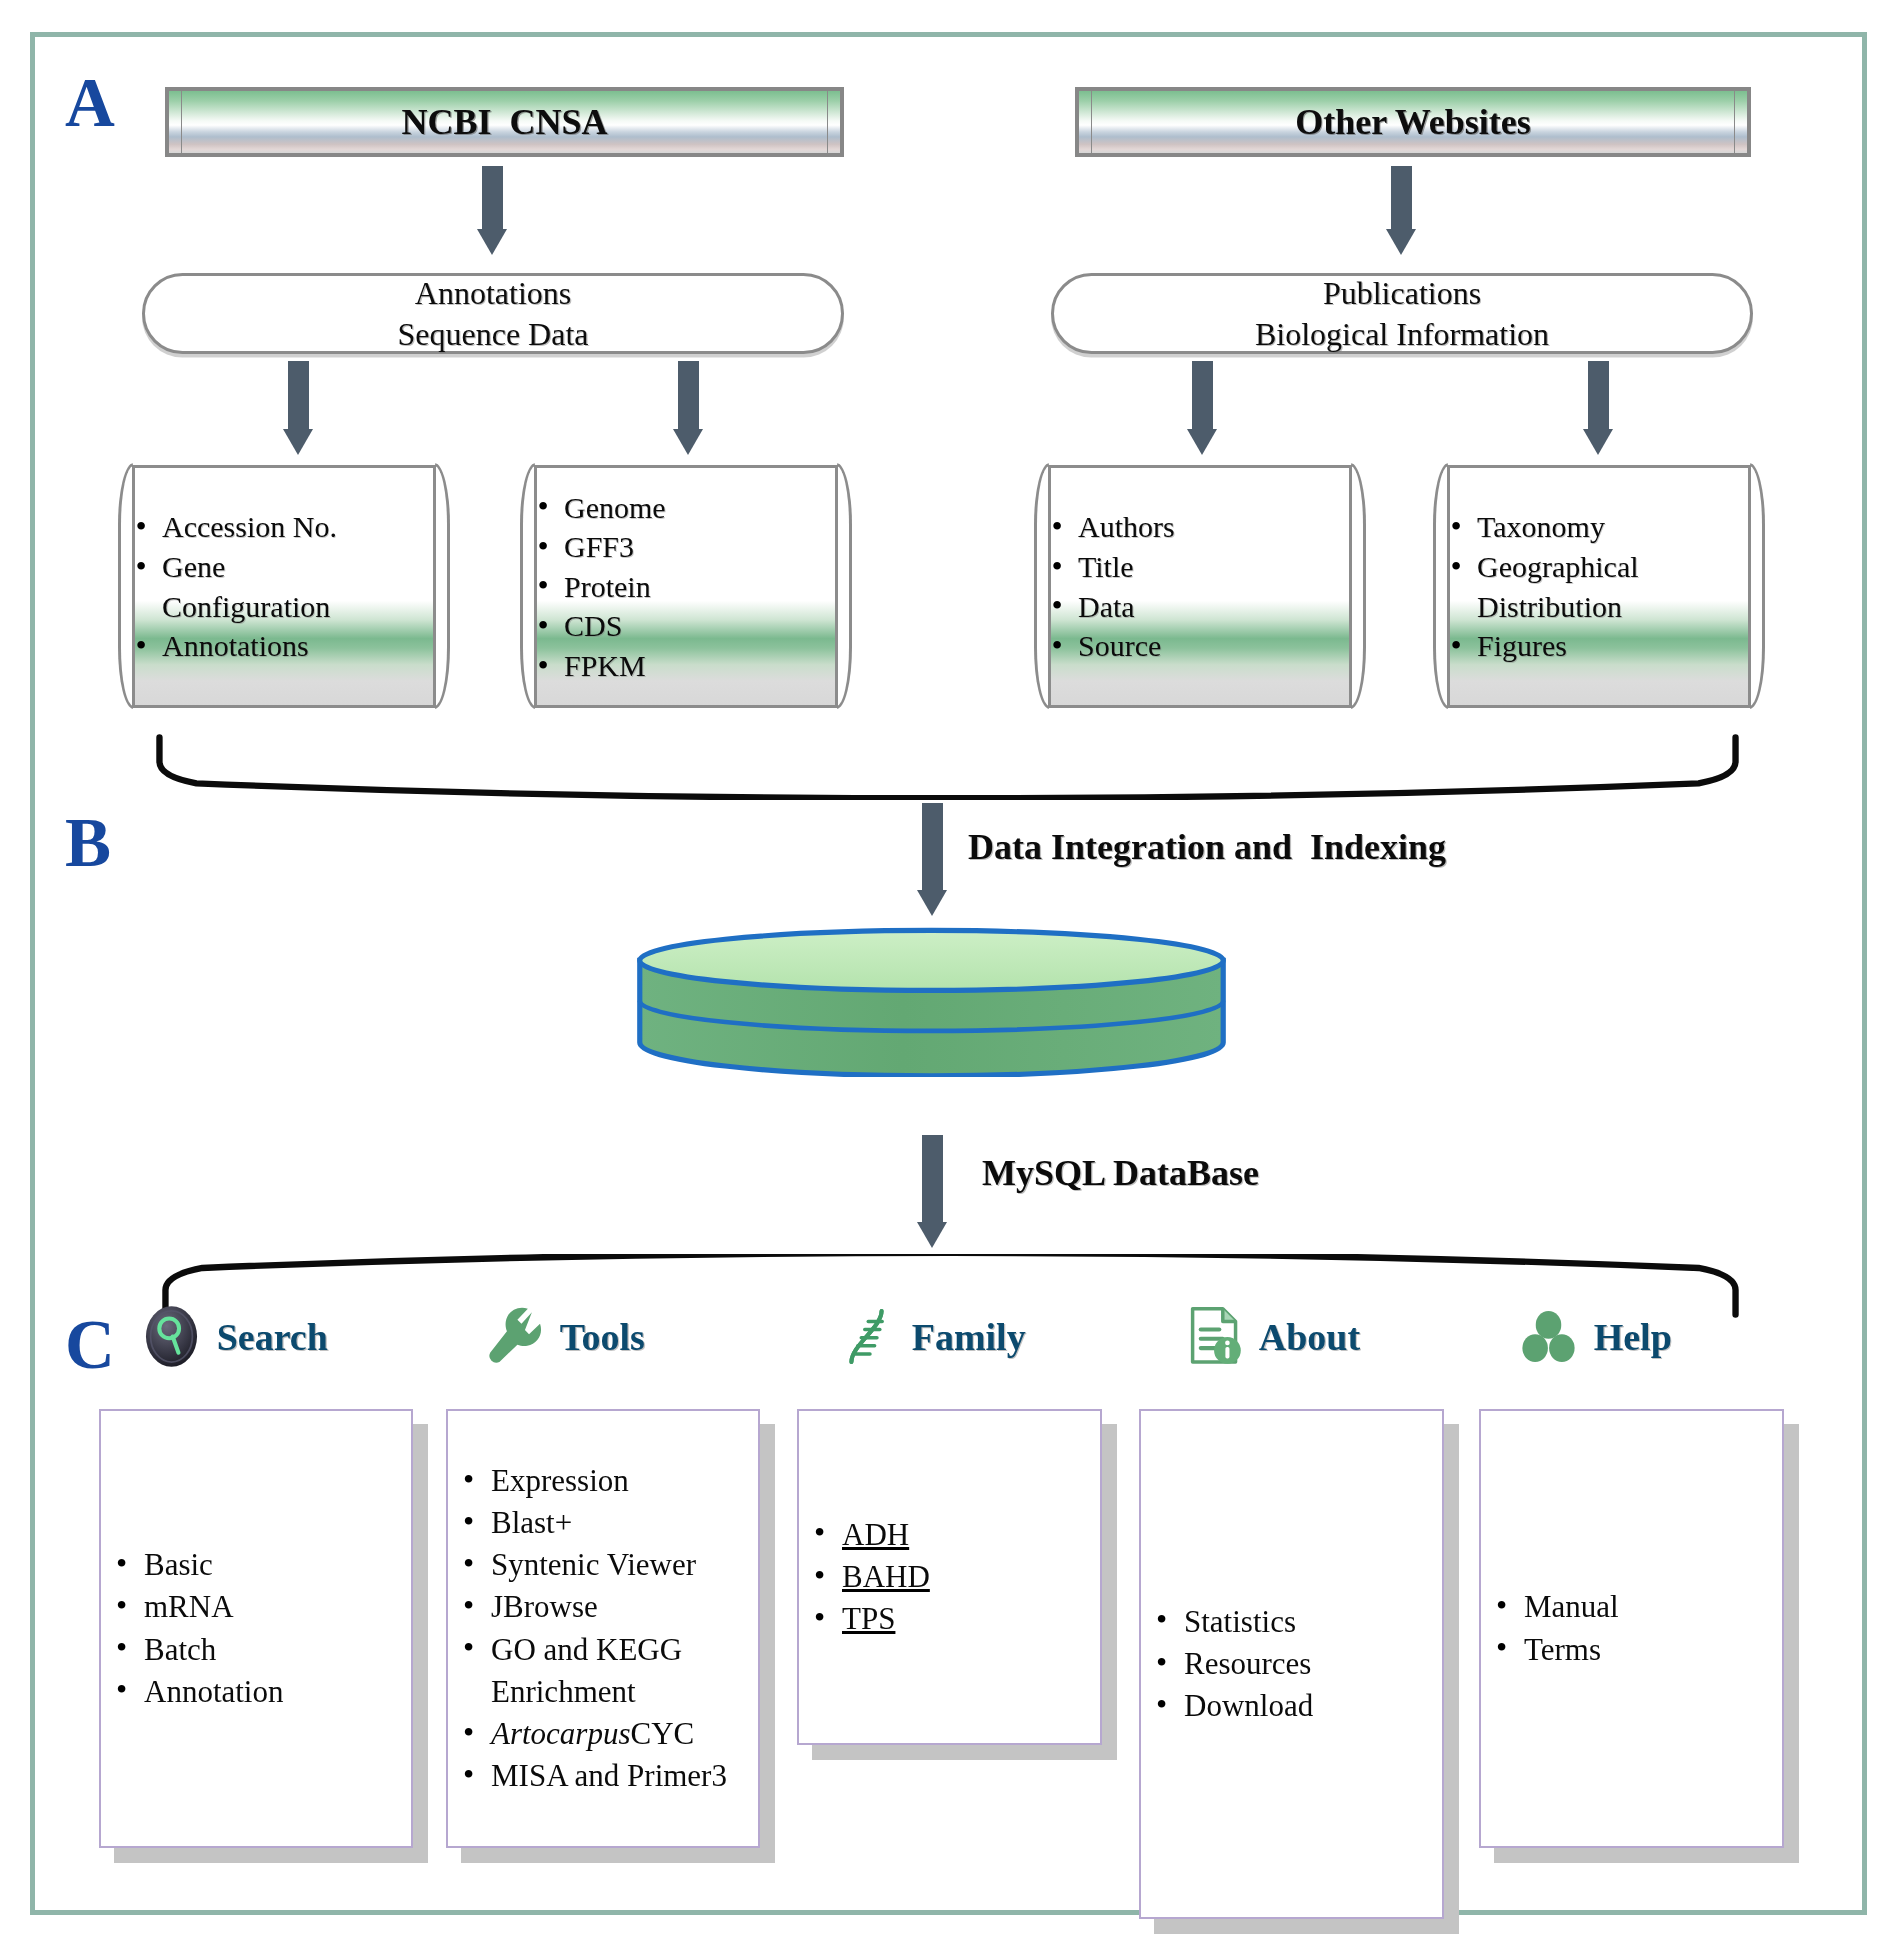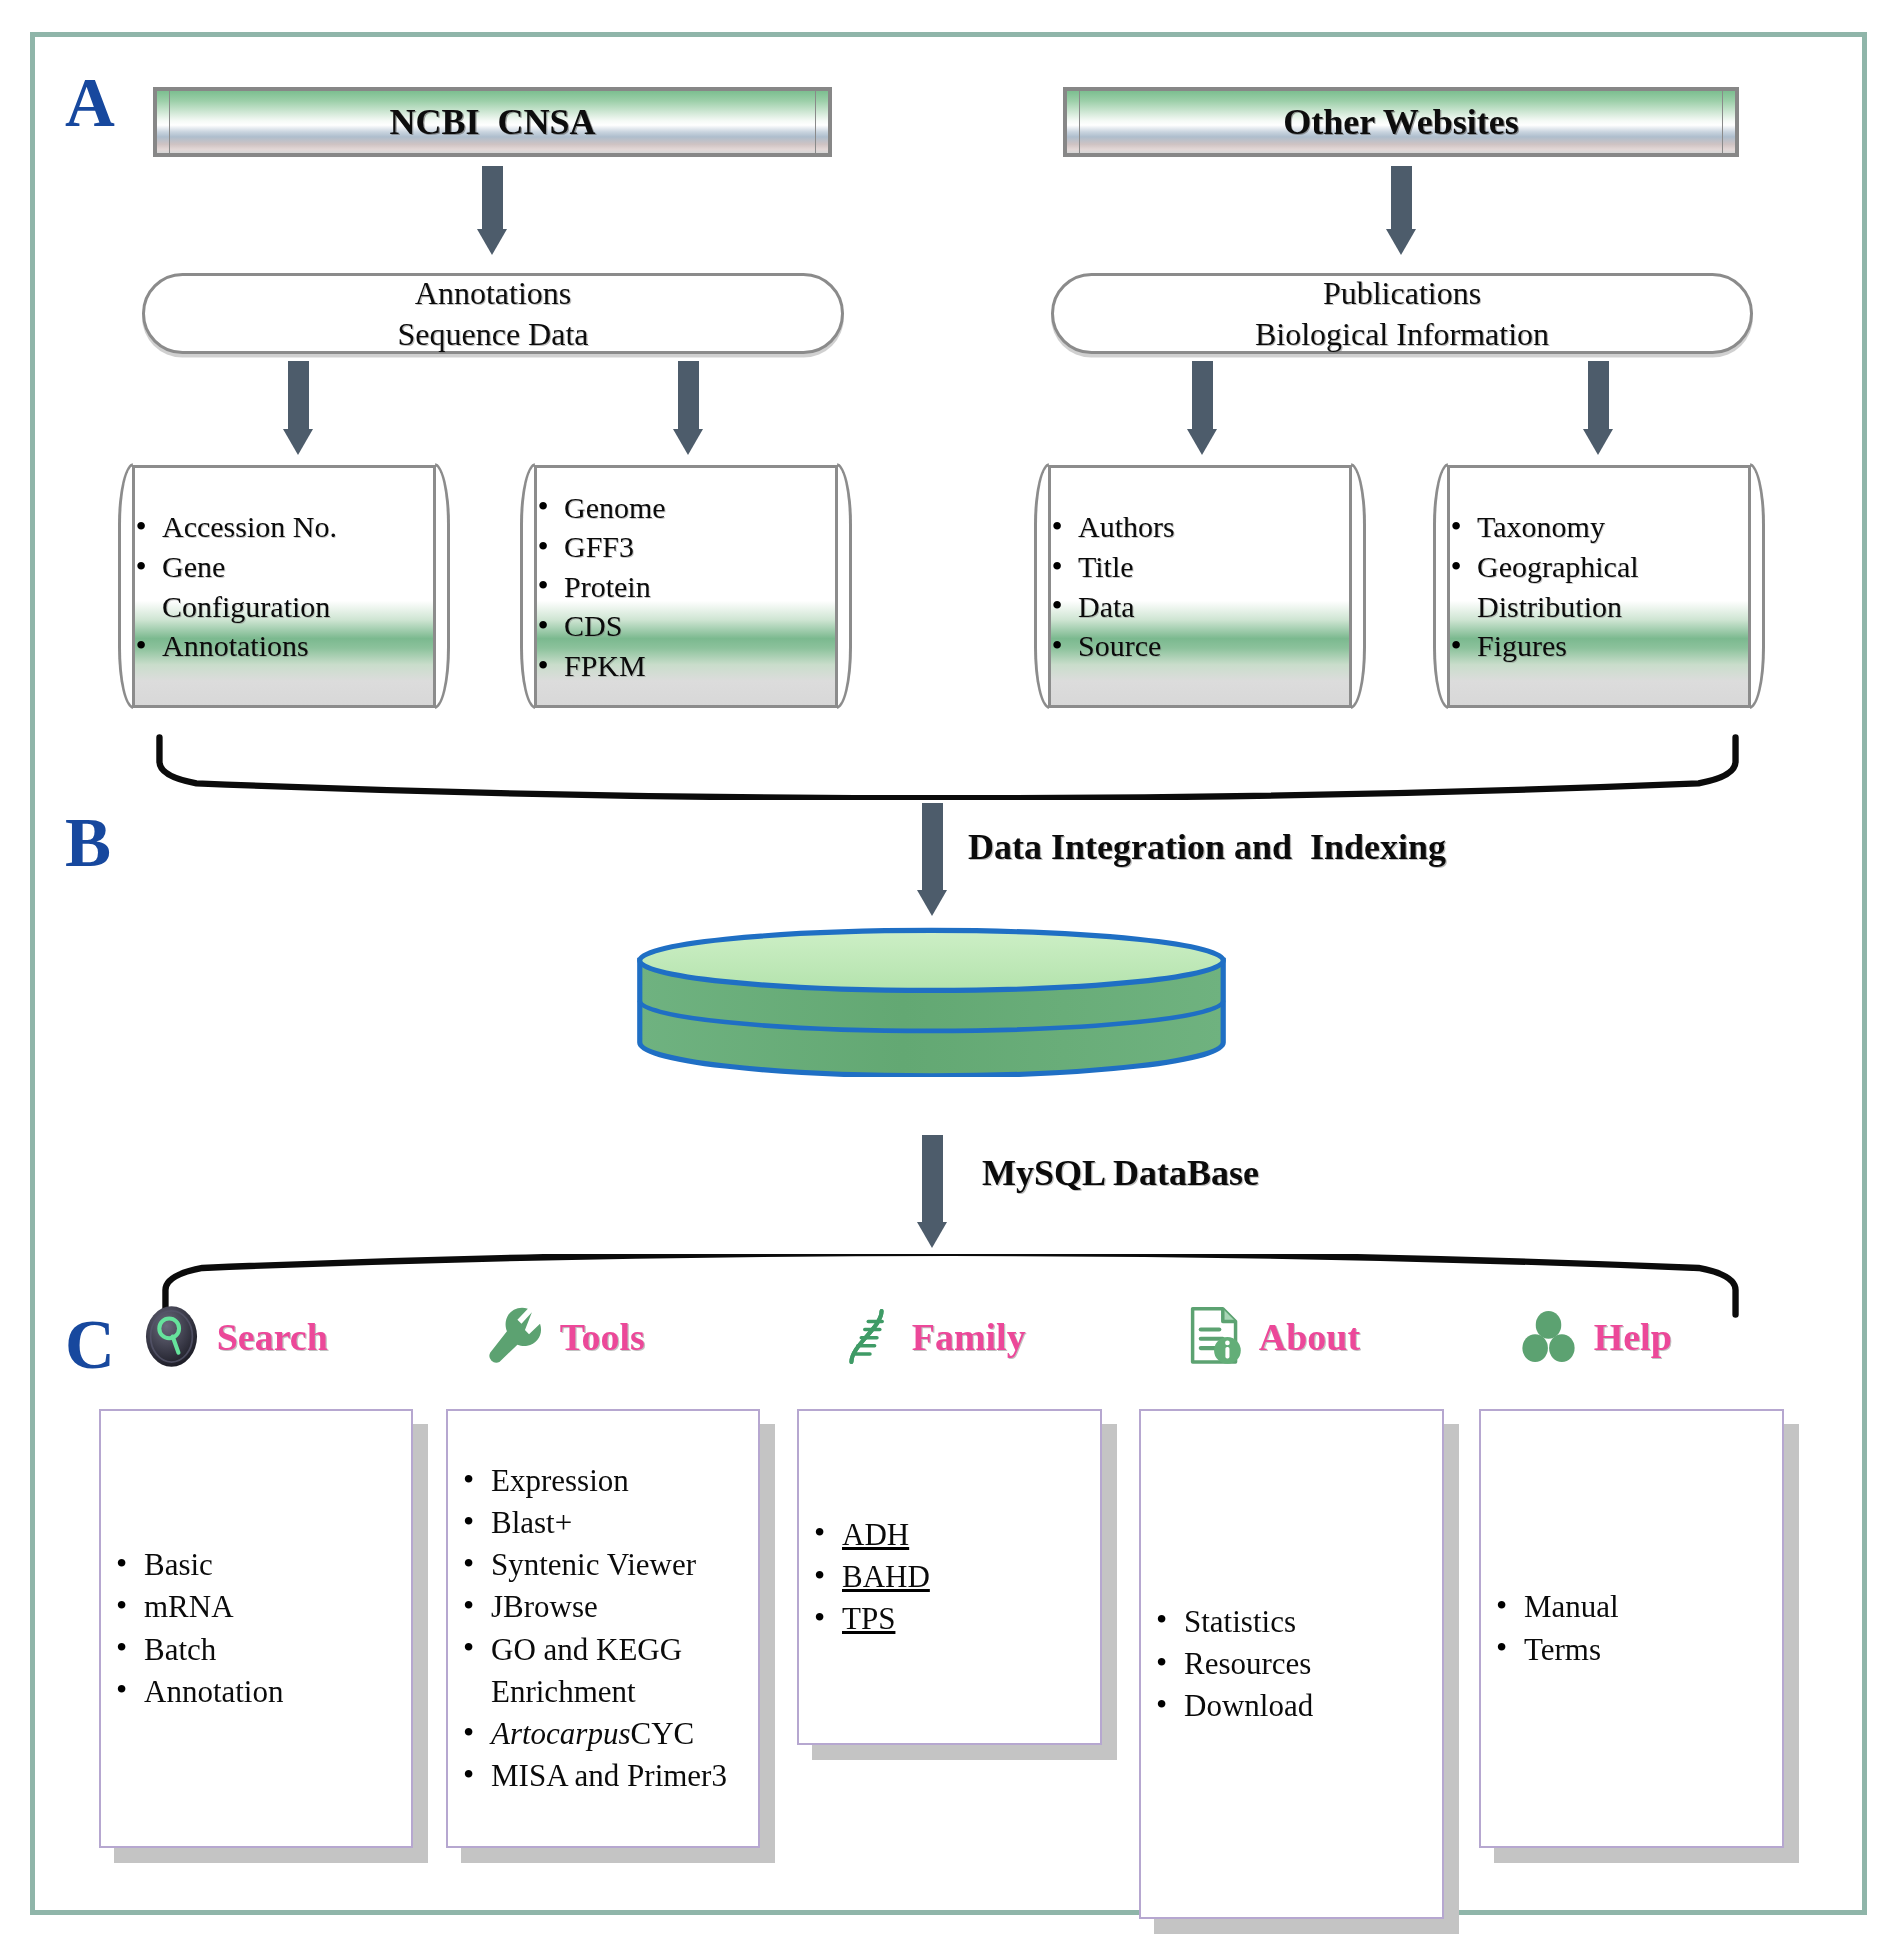--- a/index.html
+++ b/index.html
@@ -41,21 +41,21 @@
         #7cbe90 0%,
         #9ccfa9 16%,
         #cfe7d4 34%,
         #f5faf6 48%,
         #ffffff 55%,
         #c9d4df 66%,
         #aebecd 74%,
         #cfc3c3 86%,
         #e3d7d6 94%,
         #d6d6d6 100%);
-    display:flex;align-items:center;justify-content:center;
+    display:flex;align-items:center;justify-content:center;margin-left:12px;
   }
   .source-bar .lcap,.source-bar .rcap{
     position:absolute;top:0;bottom:0;width:1.7px;background:#8a8a8a;
   }
   .source-bar .lcap{left:11.6px;}
   .source-bar .rcap{right:11.6px;}
   .source-bar .bar-label{
     position:relative;z-index:3;
     font-family:"Liberation Serif", serif;
     font-weight:bold;
@@ -180,21 +180,21 @@
   }
 
   
   .nav-item{position:absolute;display:flex;align-items:center;gap:12.7px;}
   .nav-item .nav-icon{width:65px;height:65px;position:relative;flex:0 0 auto;}
   .nav-item .nav-icon svg{display:block;width:100%;height:100%;}
   .nav-item .nav-label{
     font-family:"Liberation Serif", serif;
     font-weight:bold;
     font-size:38px;
-    color:#ec4899;
+    color:#0c4a6e;
     text-shadow:1.2px 1.2px 0 rgba(120,120,120,.45);
     white-space:nowrap;
   }
 
   
   .panel{
     position:absolute;
     box-sizing:border-box;
     background:#ffffff;
     border:2.3px solid #b6a7d0;

